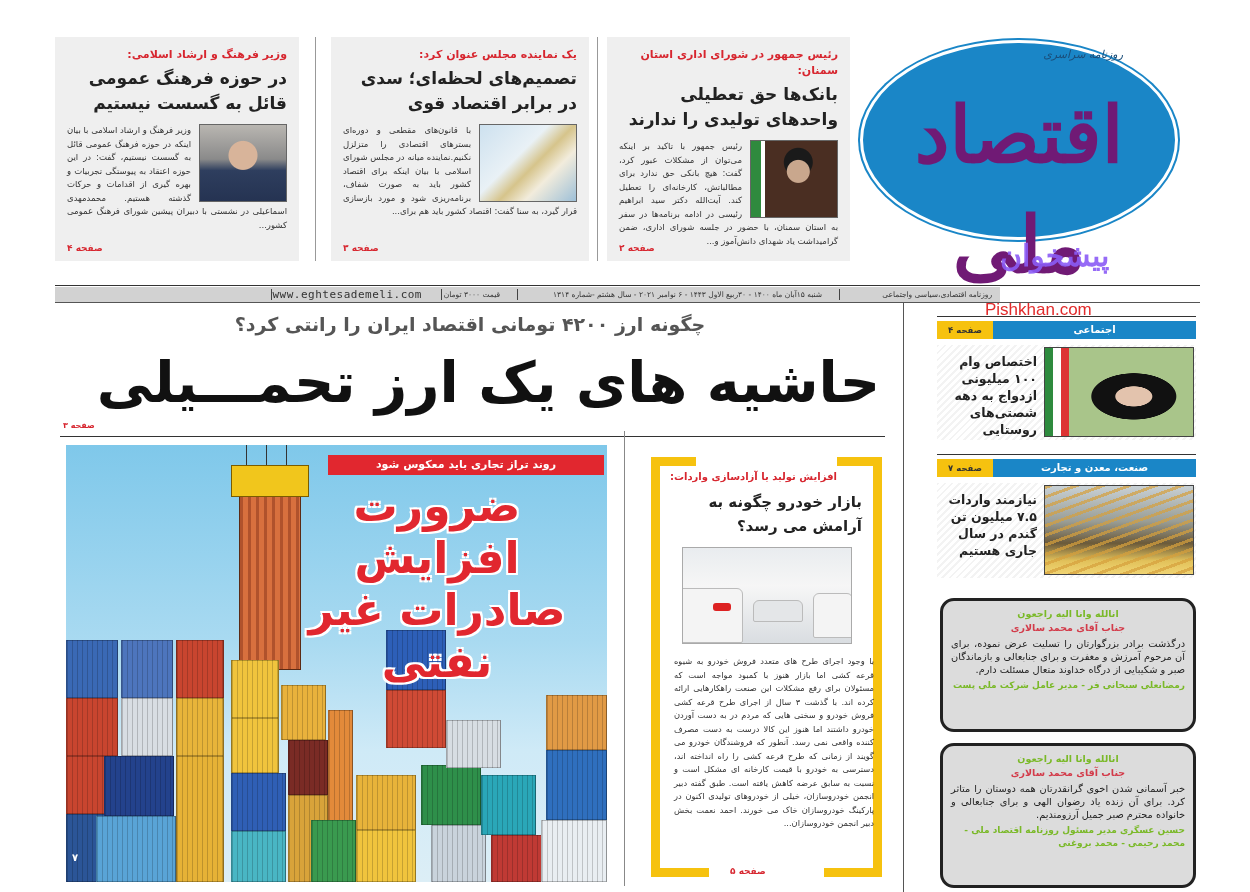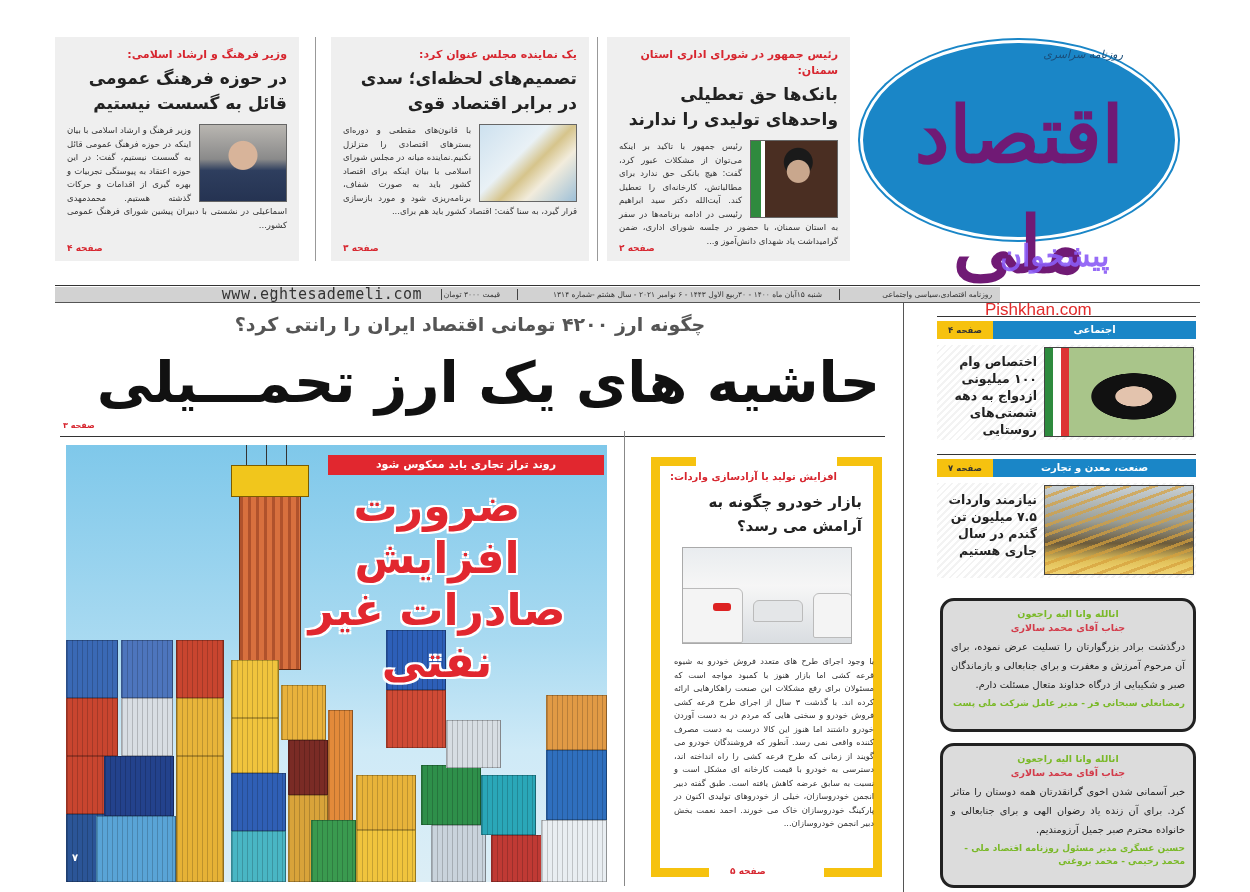--- a/index.html
+++ b/index.html
@@ -37,21 +37,21 @@
   .watermark-en { position: absolute; left: 985px; top: 300px; color: #e22a2a; font-family: "Liberation Sans", sans-serif; font-size: 17px; direction: ltr; }
 
   
   .infobar-line { position: absolute; left: 55px; top: 285px; width: 1145px; height: 1px; background: #333; }
   .infobar {
     position: absolute; left: 55px; top: 287px; width: 945px; height: 15px; background: #d2d2d2;
     font-size: 7.5px; line-height: 15px; color: #333;
   }
   .infobar span { position: absolute; top: 0; white-space: nowrap; }
   .infobar .pipe { width: 1px; height: 11px; top: 2px; background: #444; }
-  .infobar .site { font-family: "DejaVu Sans Mono", monospace; font-size: 15px; direction: ltr; letter-spacing: 0.5px; }
+  .infobar .site { font-family: "DejaVu Sans Mono", monospace; font-size: 11px; direction: ltr; letter-spacing: 0.5px; }
   .infobar-line2 { position: absolute; left: 55px; top: 302px; width: 1145px; height: 1px; background: #555; }
 
   
   .main-sub { position: absolute; left: 60px; top: 313px; width: 820px; text-align: center; font-size: 19px; color: #555; font-weight: bold; }
   .main-title { position: absolute; left: 60px; top: 342px; width: 820px; text-align: right; font-size: 56px; font-weight: 900; color: #111; letter-spacing: -1px; line-height: 82px; }
   .main-page { position: absolute; left: 63px; top: 421px; color: #d7262f; font-size: 8px; font-weight: bold; }
   .main-rule { position: absolute; left: 60px; top: 436px; width: 825px; height: 1px; background: #333; }
   .col-divider { position: absolute; left: 624px; top: 431px; width: 1px; height: 455px; background: #888; }
   .right-divider { position: absolute; left: 903px; top: 302px; width: 1px; height: 590px; background: #555; }
 
@@ -113,21 +113,21 @@
   .section-body .title { position: absolute; left: 0; top: 8px; width: 100px; text-align: right; font-size: 12.5px; font-weight: bold; line-height: 17px; color: #222; }
   .section-rule { position: absolute; left: 937px; width: 259px; height: 1px; background: #333; }
 
   
   .notice {
     position: absolute; left: 940px; width: 256px; background: #dcdcdc;
     border: 3px solid #222; border-radius: 14px; padding: 6px 8px; text-align: center;
   }
   .notice .l1 { color: #7ab928; font-size: 9.5px; font-weight: bold; line-height: 14px; }
   .notice .l2 { color: #d33b4a; font-size: 9.5px; font-weight: bold; line-height: 14px; }
-  .notice .body { color: #222; font-size: 9.8px; line-height: 19px; text-align: justify; margin-top: 2px; }
+  .notice .body { color: #222; font-size: 9.8px; line-height: 13px; text-align: justify; margin-top: 2px; }
   .notice .sig { color: #7ab928; font-size: 9px; font-weight: bold; line-height: 13px; margin-top: 3px; text-align: right; }
 </style>
 </head>
 <body>
 
 <div class="teaser" style="left:55px;">
   <div class="kicker">وزیر فرهنگ و ارشاد اسلامی:</div>
   <div class="headline">در حوزه فرهنگ عمومی قائل به گسست نیستیم</div>
   <div class="body">
     <div class="photo" style="background: radial-gradient(circle at 50% 40%, #d8b49a 0 14px, transparent 15px), linear-gradient(#b9b6b1 0%, #8a8a8a 45%, #2e3e5e 60%, #253352 100%);"></div>

